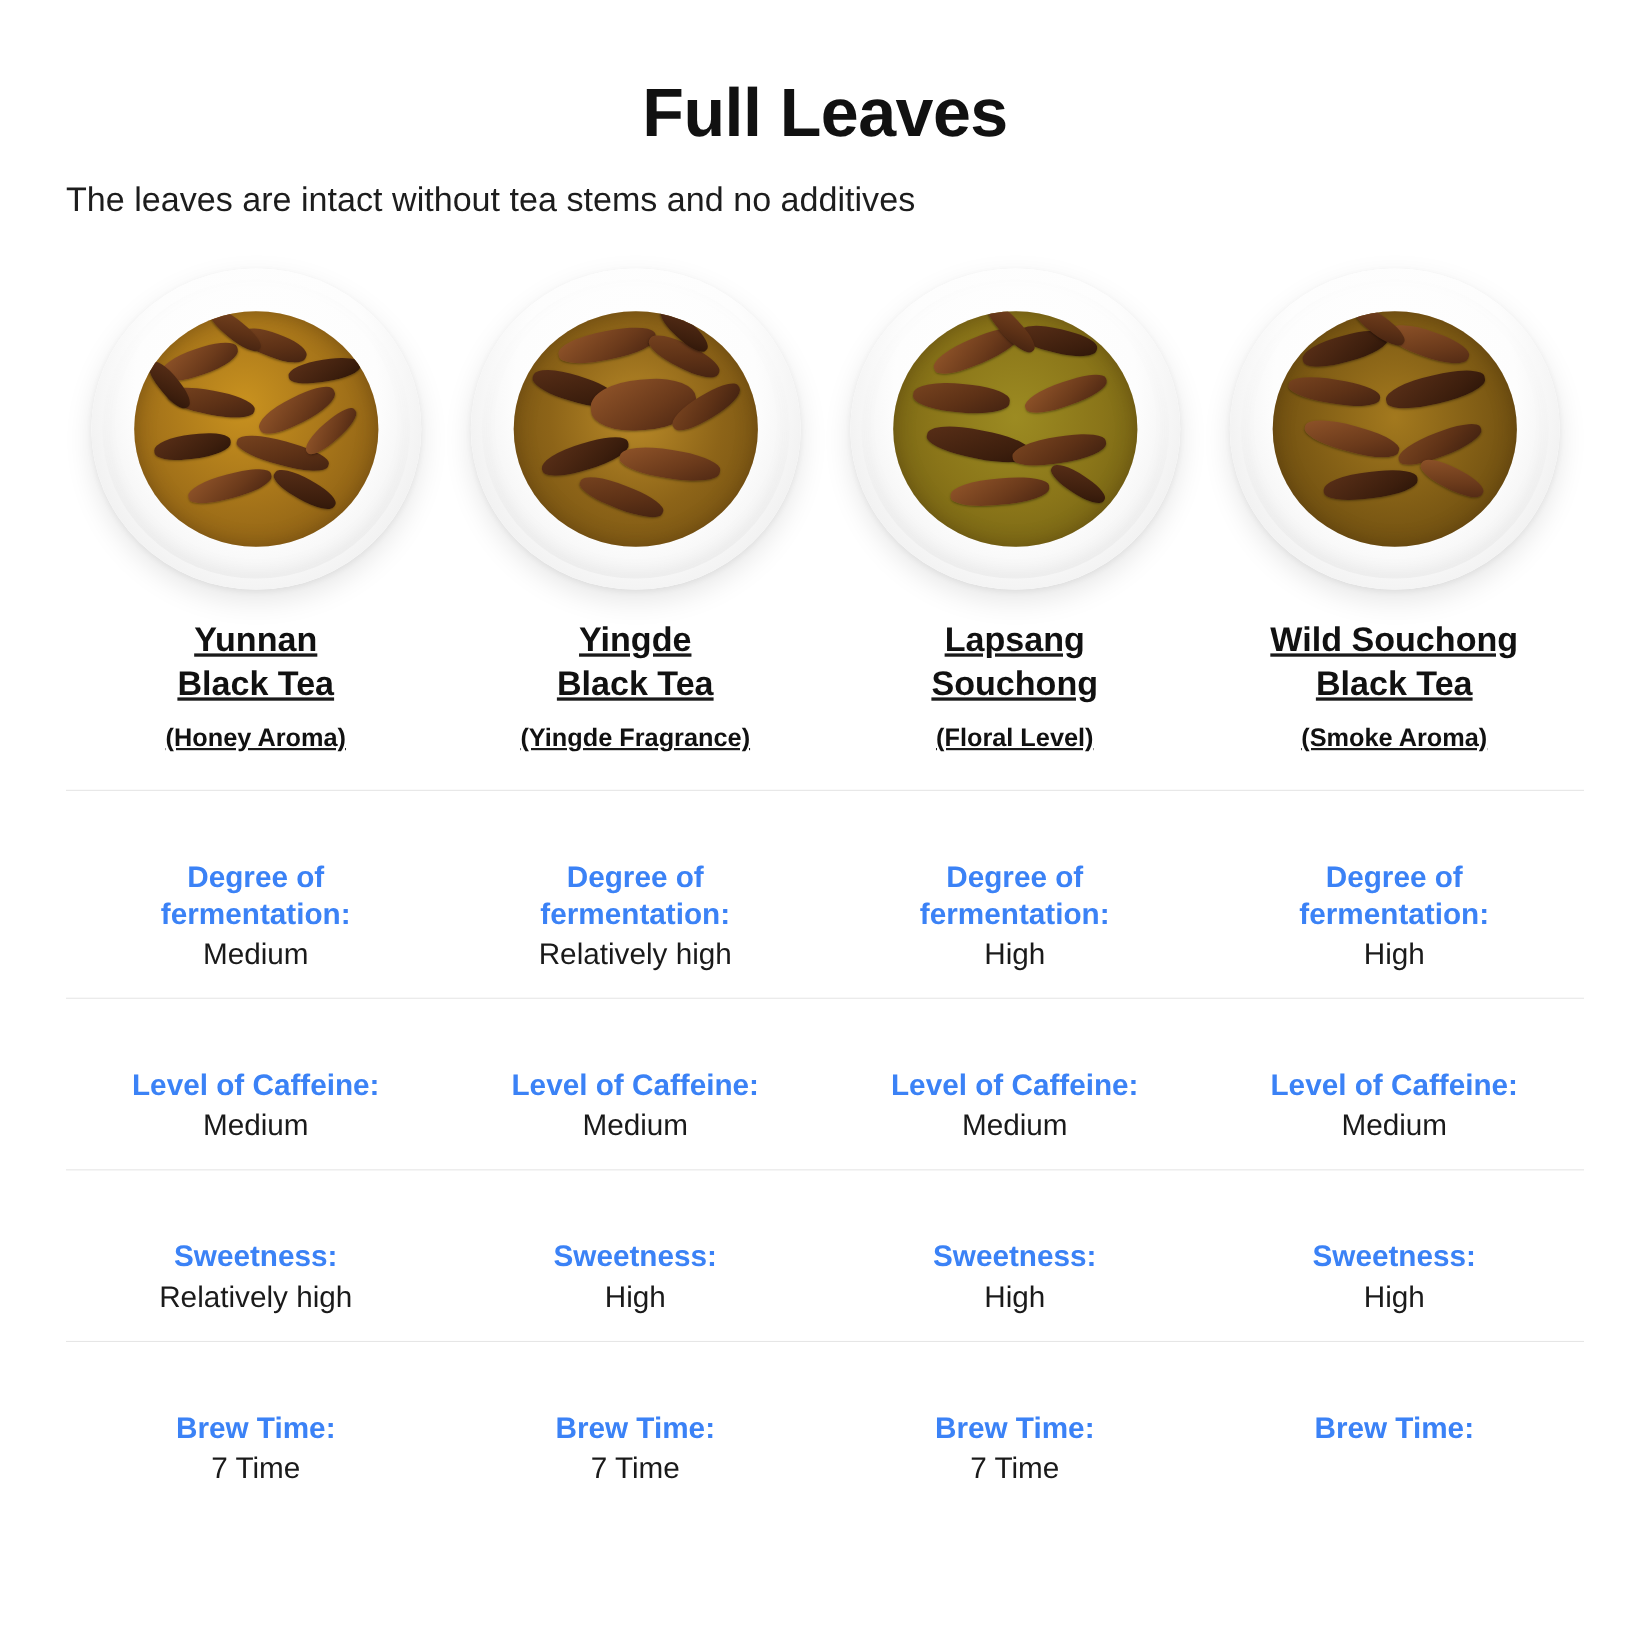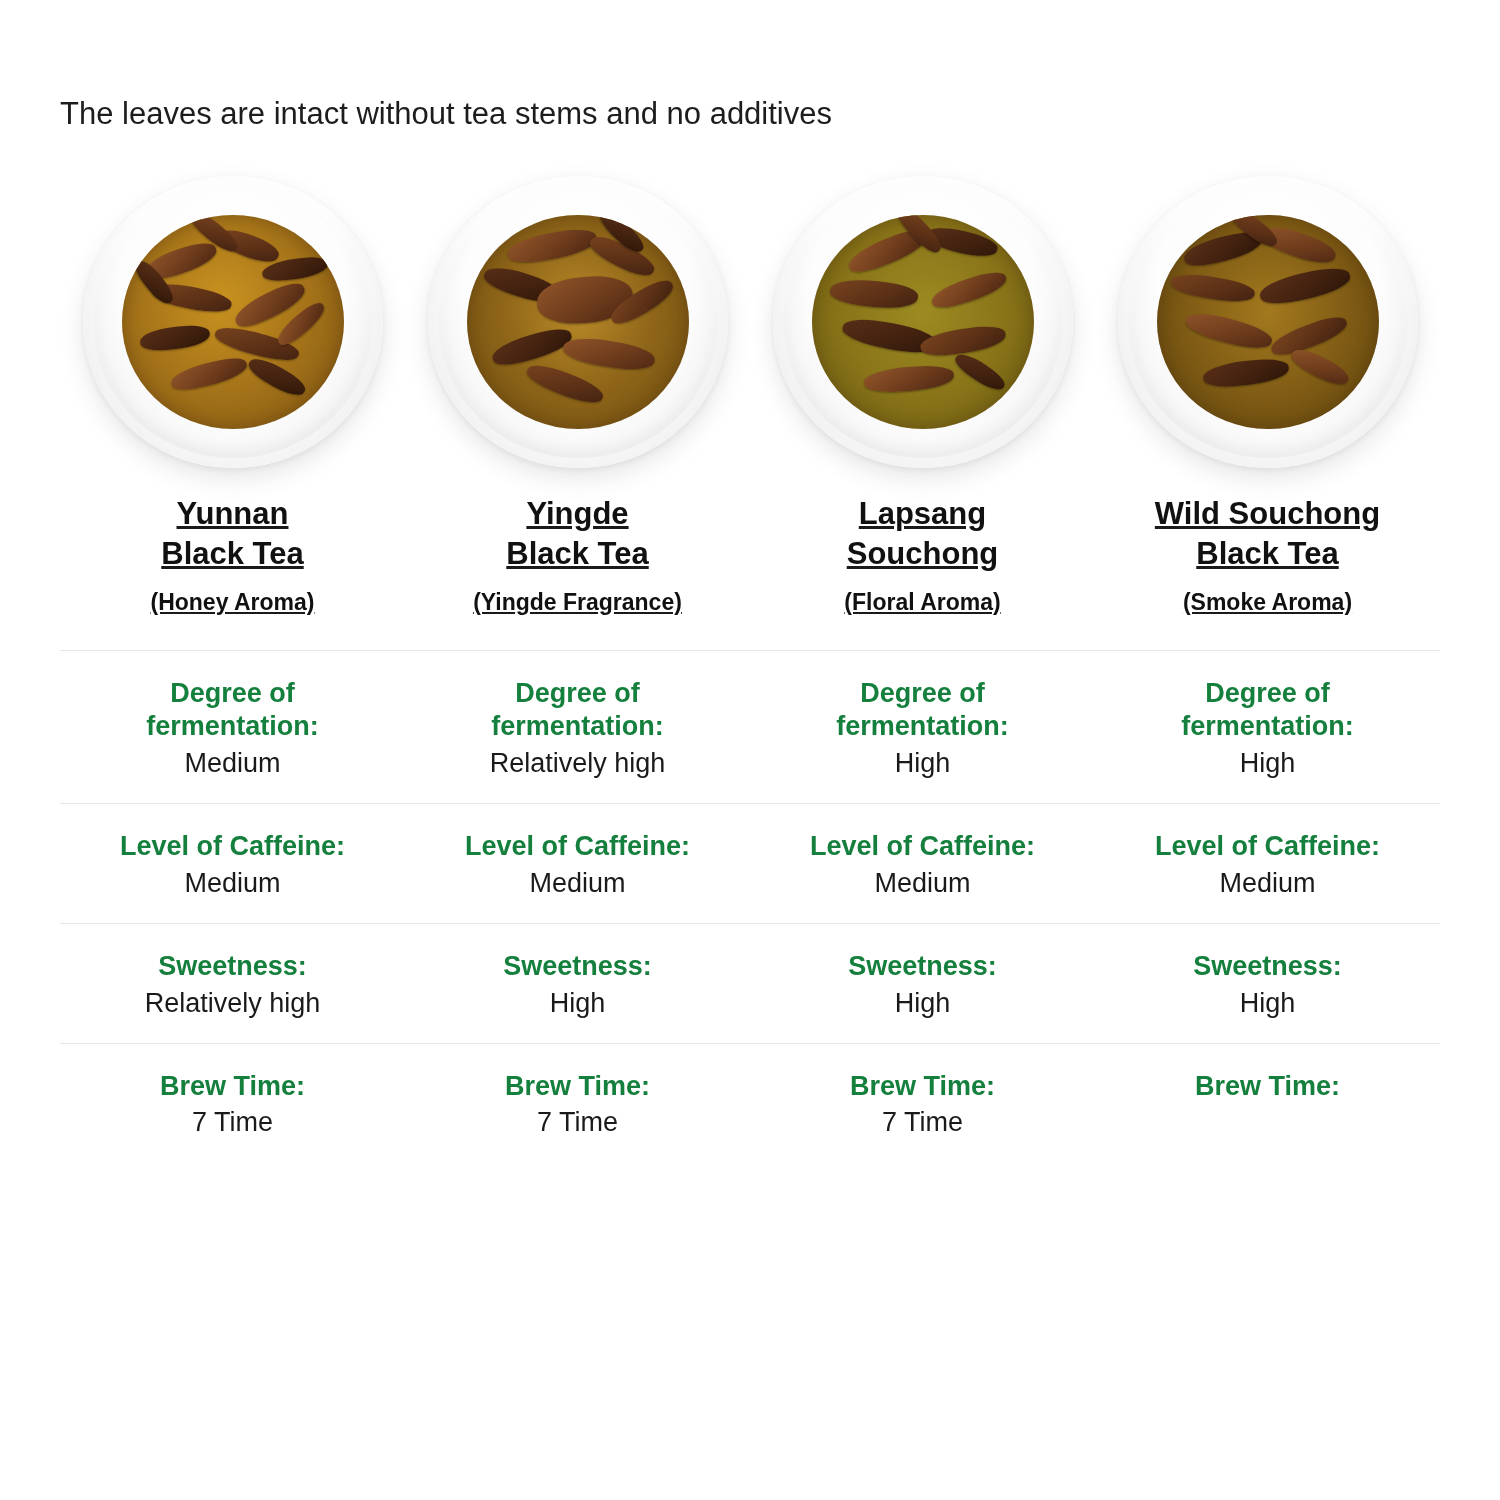--- a/index.html
+++ b/index.html
@@ -125,36 +125,38 @@
     border-top: 1px solid #e6e6e6;
     padding: 26px 0 24px 0;
   }
   .spec-cell {
     text-align: center;
     padding: 0 14px;
   }
   .spec-label {
     font-size: 27px;
     font-weight: bold;
-    color: #15803d;
+    color: #3b82f6;
     line-height: 1.25;
     white-space: pre-line;
+    margin-top: 36px;
   }
   .spec-value {
     font-size: 27px;
     font-weight: 400;
     color: #1a1a1a;
     margin-top: 4px;
   }
 </style>
 </head>
 <body>
 
 <div class="page">
 
+  <h1 class="title">Full Leaves</h1>
   <p class="subtitle">The leaves are intact without tea stems and no additives</p>
 
   <div class="cards">
 
     <div class="card">
       <div class="bowl-wrap">
         <div class="bowl">
           <div class="liquid amber">
             <span class="leaf l" style="left:22px;  top:34px;  width:74px; height:24px; transform:rotate(-18deg);"></span>
             <span class="leaf" style="left:96px;  top:20px;  width:62px; height:22px; transform:rotate(22deg);"></span>
@@ -208,21 +210,21 @@
             <span class="leaf d" style="left:30px;  top:108px; width:96px; height:26px; transform:rotate(12deg);"></span>
             <span class="leaf" style="left:108px; top:114px; width:86px; height:24px; transform:rotate(-8deg);"></span>
             <span class="leaf l" style="left:52px;  top:152px; width:90px; height:24px; transform:rotate(-4deg);"></span>
             <span class="leaf d" style="left:140px; top:148px; width:56px; height:18px; transform:rotate(34deg);"></span>
             <span class="leaf" style="left:78px;  top:6px;   width:58px; height:18px; transform:rotate(48deg);"></span>
           </div>
         </div>
       </div>
       <div class="name">Lapsang
 Souchong</div>
-      <div class="aroma">(Floral Aroma)</div>
+      <div class="aroma">(Floral Level)</div>
     </div>
 
     <div class="card">
       <div class="bowl-wrap">
         <div class="bowl">
           <div class="liquid deep">
             <span class="leaf d" style="left:26px;  top:22px;  width:80px; height:24px; transform:rotate(-14deg);"></span>
             <span class="leaf l" style="left:104px; top:18px;  width:76px; height:24px; transform:rotate(20deg);"></span>
             <span class="leaf" style="left:14px;  top:62px;  width:84px; height:22px; transform:rotate(10deg);"></span>
             <span class="leaf d" style="left:102px; top:58px;  width:92px; height:26px; transform:rotate(-12deg);"></span>

